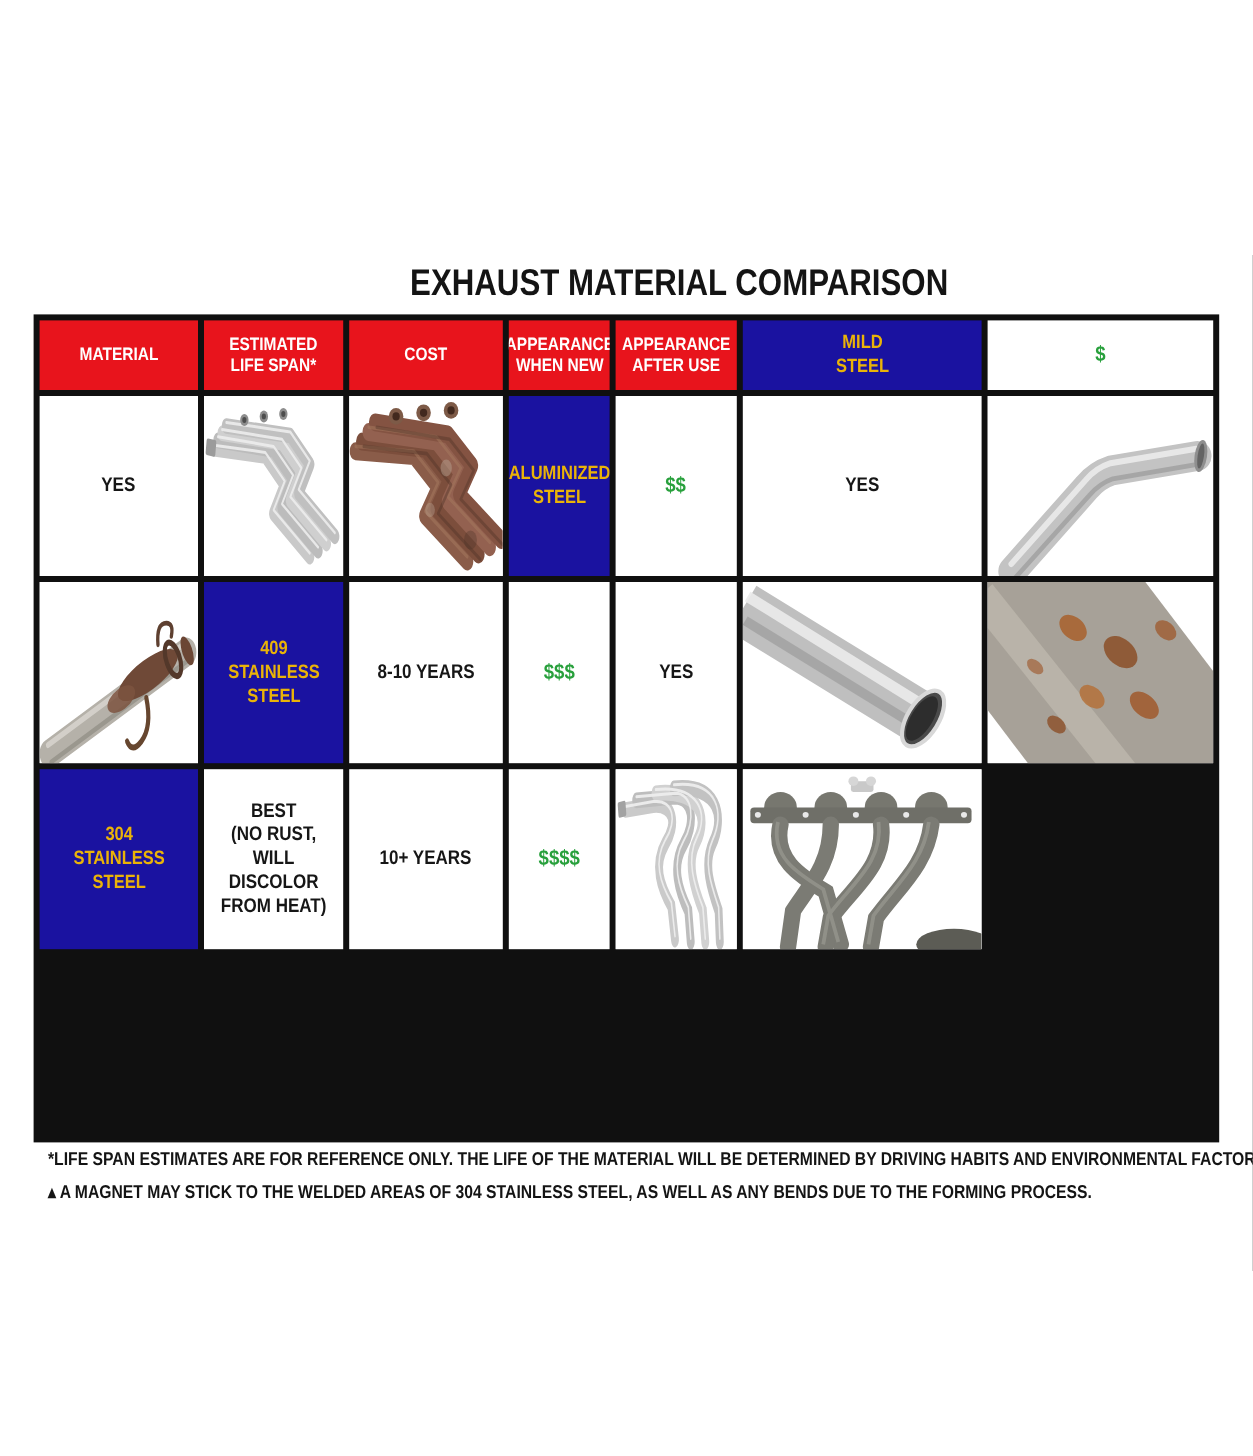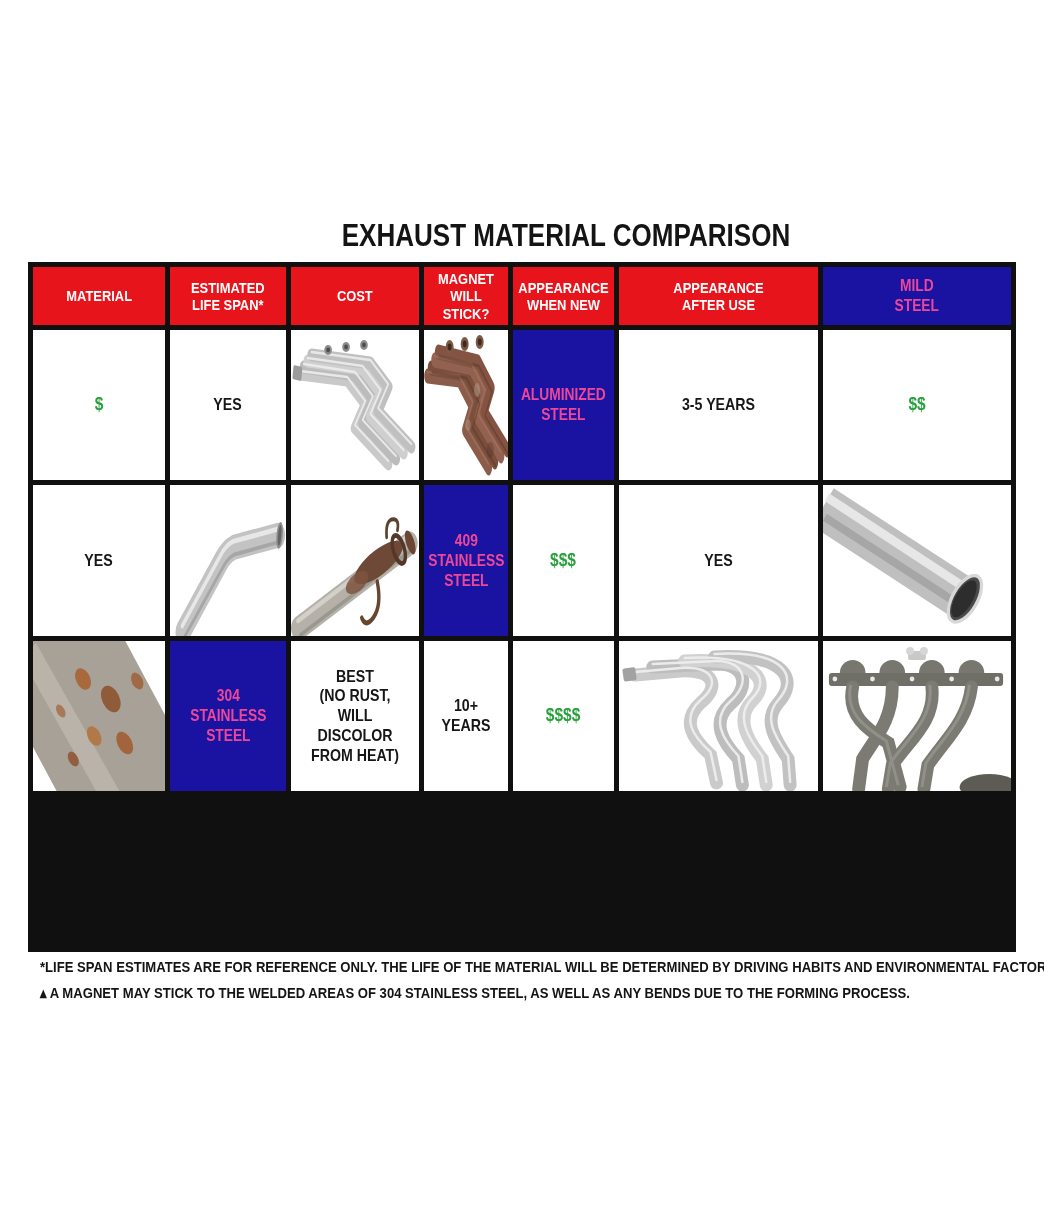--- a/index.html
+++ b/index.html
@@ -17,21 +17,21 @@
     box-sizing:border-box; background:#101010; padding:5px;
     display:grid; gap:5px;
     grid-template-columns:132px 116px 128px 84px 101px 199px 188px;
     grid-template-rows:58px 150px 151px 150px 151px;
   }
   .cell {
     background:#ffffff; display:flex; align-items:center; justify-content:center;
     text-align:center; overflow:hidden; position:relative;
   }
   .hdr { background:#e8141c; color:#ffffff; }
-  .mat { background:#1a12a0; color:#ec4899; }
+  .mat { background:#1a12a0; color:#eab308; }
   .cond {
     display:inline-block; transform:scaleX(0.86); transform-origin:50% 50%;
     white-space:pre-line; font-weight:bold; line-height:1.2;
   }
   .hdr .cond { font-size:15px; line-height:1.15; }
   .mat .cond { font-size:16px; line-height:1.25; }
   .txt { font-size:16.5px; }
   .cost { color:#28a03c; font-size:18px; }
   .mark { font-size:10px; vertical-align:6px; font-weight:bold; }
   .photo { padding:0; }
@@ -56,24 +56,20 @@
       <span class="cond">MATERIAL</span>
     </div>
   <div class="cell hdr">
       <span class="cond">ESTIMATED
 LIFE SPAN*</span>
     </div>
   <div class="cell hdr">
       <span class="cond">COST</span>
     </div>
   <div class="cell hdr">
-      <span class="cond">MAGNET
-WILL STICK?</span>
-    </div>
-  <div class="cell hdr">
       <span class="cond">APPEARANCE
 WHEN NEW</span>
     </div>
   <div class="cell hdr">
       <span class="cond">APPEARANCE
 AFTER USE</span>
     </div>
 
   <div class="cell mat">
       <span class="cond">MILD
@@ -134,23 +130,20 @@
       <circle cx="100" cy="95" r="6" fill="#b8a392" opacity="0.4"></circle>
       <circle cx="150" cy="120" r="8" fill="#4e3327" opacity="0.35"></circle>
     </svg>
   </div>
 
   <div class="cell mat">
       <span class="cond">ALUMINIZED
 STEEL</span>
     </div>
   <div class="cell">
-      <span class="cond txt">3-5 YEARS</span>
-    </div>
-  <div class="cell">
       <span class="cond txt cost">$$</span>
     </div>
   <div class="cell">
       <span class="cond txt"><span>YES</span><span class="mark"></span></span>
     </div>
   <div class="cell photo">
     <svg viewBox="0 0 200 150" preserveAspectRatio="none">
       <path d="M22,146 L88,76 Q97,66 110,62 L186,50" fill="none" stroke="#c3c3c3" stroke-width="25" stroke-linecap="round"></path>
       <path d="M21,140 L87,70 Q96,60 109,56 L185,44" fill="none" stroke="#ebebeb" stroke-width="5" opacity="0.9" stroke-linecap="round"></path>
       <path d="M24,152 L90,83 Q99,73 111,69 L186,57" fill="none" stroke="#9a9a9a" stroke-width="4" opacity="0.7" stroke-linecap="round"></path>
@@ -169,20 +162,23 @@
       <ellipse cx="177" cy="57" rx="6" ry="13" fill="#6b4634" transform="rotate(-27 177 57)"></ellipse>
       <path d="M142,52 q-2,-18 10,-18 q9,0 6,11" fill="none" stroke="#5e4030" stroke-width="4" stroke-linecap="round"></path>
       <path d="M128,96 q7,24 -6,36 q-11,10 -17,0" fill="none" stroke="#66462f" stroke-width="5" stroke-linecap="round"></path>
     </svg>
   </div>
 
   <div class="cell mat">
       <span class="cond">409
 STAINLESS
 STEEL</span>
+    </div>
+  <div class="cell">
+      <span class="cond txt">8-10 YEARS</span>
     </div>
   <div class="cell">
       <span class="cond txt cost">$$$</span>
     </div>
   <div class="cell">
       <span class="cond txt"><span>YES</span><span class="mark"></span></span>
     </div>
   <div class="cell photo">
     <svg viewBox="0 0 200 150" preserveAspectRatio="none">
       <path d="M0,22 L148,112" fill="none" stroke="#bfbfbf" stroke-width="44"></path>

